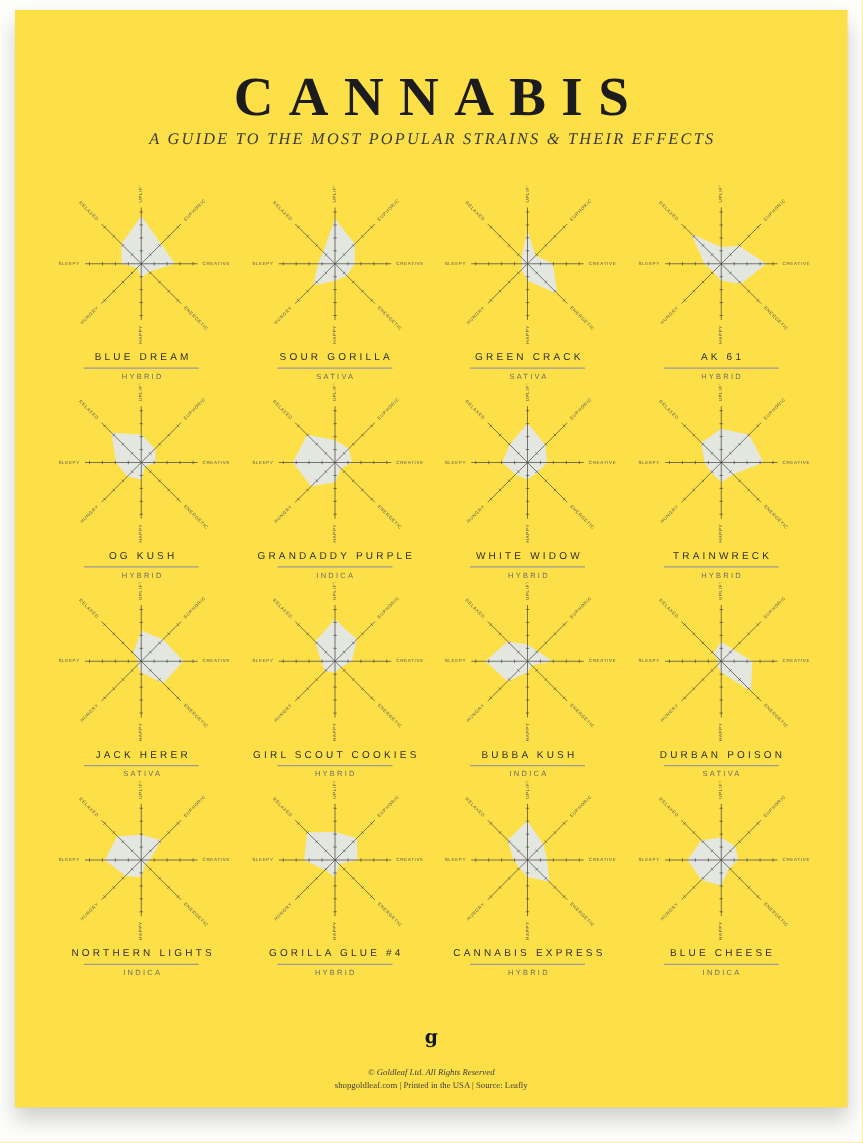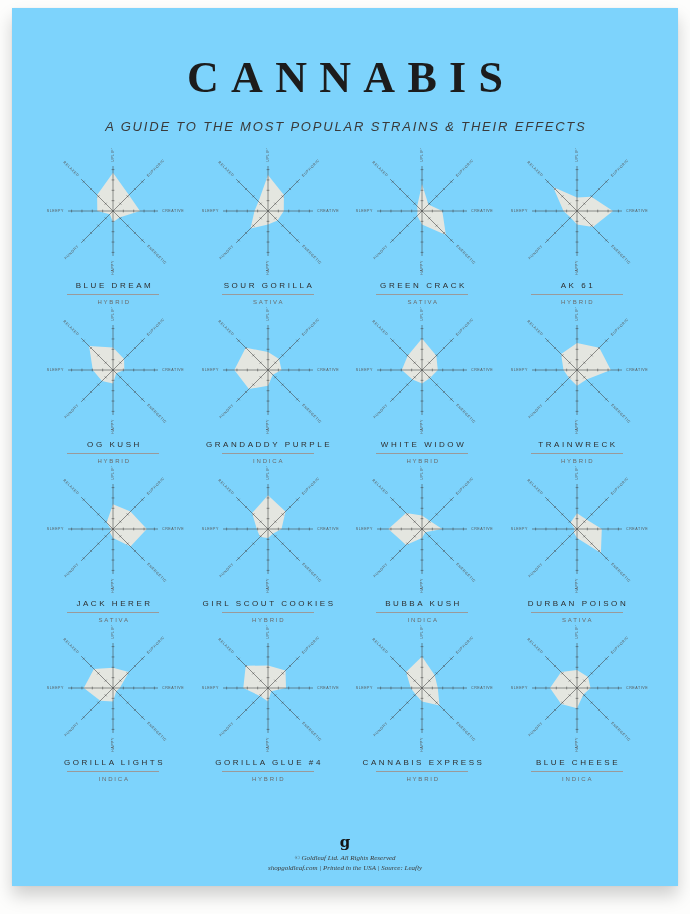--- a/index.html
+++ b/index.html
@@ -4,32 +4,32 @@
 <style>
   html,body{margin:0;padding:0;}
   body{
     width:690px;height:914px;position:relative;
     background:#fdfdfc;
     font-family:"Liberation Sans",sans-serif;
     overflow:hidden;
   }
   .poster{
     position:absolute;left:12px;right:12px;top:8px;bottom:28px;
-    background:#7dd3fc;
+    background:#fde047;
     box-shadow:0 10px 16px rgba(0,0,0,.18), 0 0 2px rgba(0,0,0,.05);
   }
   .title{
     margin-top:44px;text-align:center;
     font-family:"Liberation Serif",serif;font-weight:bold;
     font-size:44px;letter-spacing:.28em;text-indent:.28em;
     color:#1c1c1c;
   }
   .subtitle{
-    margin-top:16px;text-align:center;
-    font-family:Liberation Sans, sans-serif;font-style:italic;
+    margin-top:0;text-align:center;
+    font-family:Liberation Serif, serif;font-style:italic;
     font-size:13px;letter-spacing:.14em;text-indent:.14em;
     color:#3a3a3a;
   }
   .grid{
     position:absolute;left:24px;right:24px;top:140px;
     display:grid;grid-template-columns:repeat(4,1fr);
     row-gap:2px;
   }
   .cell{text-align:center;}
   .cell svg{display:block;margin:0 auto;}
@@ -45,22 +45,22 @@
     font-size:6px;letter-spacing:.3em;text-indent:.3em;color:#6a6a6a;
   }
   .footer{
     position:absolute;left:0;right:0;bottom:14px;text-align:center;
     font-family:"Liberation Serif",serif;color:#3d3d3d;
   }
   .footer-logo{
     font-family:"DejaVu Serif",serif;font-weight:bold;
     font-size:15px;color:#141414;
   }
-  .footer-line1{font-style:italic;font-size:7px;margin-top:3px;}
-  .footer-line2{font-style:italic;font-size:7px;margin-top:2px;}
+  .footer-line1{font-style:italic;font-size:7px;margin-top:16px;}
+  .footer-line2{font-size:7px;margin-top:2px;}
 </style>
 </head>
 <body>
 
 <div class="poster">
   <div class="title">CANNABIS</div>
   <div class="subtitle">A GUIDE TO THE MOST POPULAR STRAINS &amp; THEIR EFFECTS</div>
 
   <div class="grid">
   <div class="cell">
@@ -792,21 +792,21 @@
           <line x1="42.95" y1="61.60000000000001" x2="42.95" y2="64.4" stroke="#3f3f3f" stroke-width="0.5"></line>
           <line x1="32.6" y1="61.60000000000001" x2="32.6" y2="64.4" stroke="#3f3f3f" stroke-width="0.5"></line>
           <text x="25" y="63.00000000000001" font-size="3.6" letter-spacing="0.55" fill="#555555" text-anchor="end" dominant-baseline="middle" transform="rotate(0 25 63.00000000000001)">SLEEPY</text>
           <line x1="74" y1="63" x2="42.18019484660536" y2="31.18019484660536" stroke="#3f3f3f" stroke-width="0.55"></line>
           <line x1="67.6713943083804" y1="54.69149532105807" x2="65.69149532105806" y2="56.6713943083804" stroke="#3f3f3f" stroke-width="0.5"></line>
           <line x1="60.352839123099635" y1="47.3729401357773" x2="58.372940135777306" y2="49.35283912309963" stroke="#3f3f3f" stroke-width="0.5"></line>
           <line x1="53.03428393781886" y1="40.054384950496534" x2="51.054384950496534" y2="42.03428393781886" stroke="#3f3f3f" stroke-width="0.5"></line>
           <line x1="45.715728752538105" y1="32.73582976521576" x2="43.735829765215776" y2="34.71572875253809" stroke="#3f3f3f" stroke-width="0.5"></line>
           <text x="39.351767721859176" y="28.35176772185917" font-size="3.6" letter-spacing="0.55" fill="#555555" text-anchor="end" dominant-baseline="middle" transform="rotate(45 39.351767721859176 28.35176772185917)">RELAXED</text>
         </svg>
-    <div class="strain-name">GORILLA LIGHTS</div>
+    <div class="strain-name">NORTHERN LIGHTS</div>
     <hr class="strain-rule">
     <div class="strain-type">INDICA</div>
   </div>
 
   <div class="cell">
     <svg width="148" height="132" viewBox="0 0 148 132" xmlns="http://www.w3.org/2000/svg">
           <polygon points="74.0,40.5 91.5,45.5 92.0,63.0 77.2,66.2 74.0,76.5 66.0,71.0 49.3,63.0 51.7,40.7" fill="#e4e6e0"></polygon>
           <line x1="74" y1="63" x2="74" y2="18" stroke="#3f3f3f" stroke-width="0.55"></line>
           <line x1="75.4" y1="52.65" x2="72.6" y2="52.65" stroke="#3f3f3f" stroke-width="0.5"></line>
           <line x1="75.4" y1="42.3" x2="72.6" y2="42.3" stroke="#3f3f3f" stroke-width="0.5"></line>

